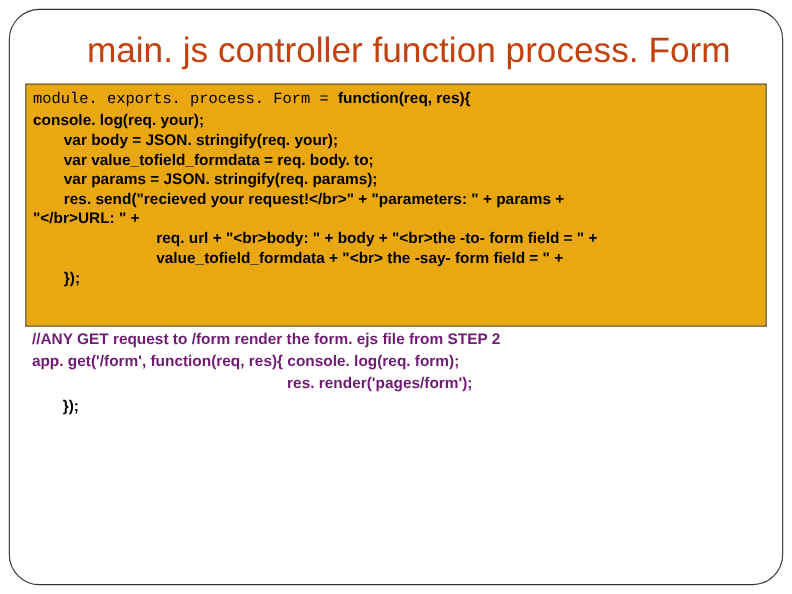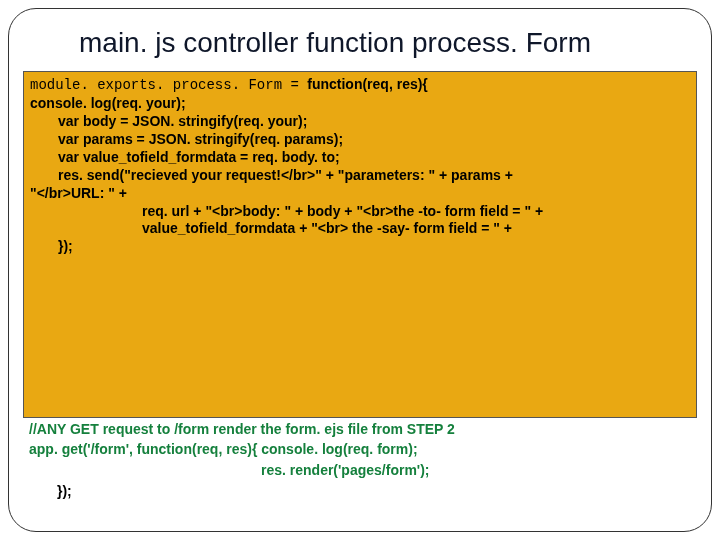--- a/index.html
+++ b/index.html
@@ -15,52 +15,52 @@
       position: absolute;
       top: 8px;
       left: 8px;
       right: 8px;
       bottom: 8px;
       border: 1px solid #333;
       border-radius: 28px;
       padding: 18px 10px 10px 10px;
     }
     .title {
-      font-size: 28px;
+      font-size: 32px;
       font-weight: normal;
-      color: #0f172a;
+      color: #c2410c;
       margin-left: 60px;
       margin-bottom: 12px;
       line-height: 1.15;
     }
     .code-box {
       background: #e9a812;
       border: 1px solid #555;
       margin: 0 4px;
       padding: 4px 6px 2px 6px;
       width: calc(100% - 8px);
-      height: 347px;
+      height: 221px;
     }
     .code-box p {
       font-size: 14px;
       color: #000;
       line-height: 1.28;
       font-family: Arial, Helvetica, sans-serif;
       white-space: pre-wrap;
     }
     .mono {
       font-family: "Courier New", Courier, monospace;
     }
     .ind1 { padding-left: 28px; }
     .ind3 { padding-left: 112px; }
     .spacer { height: 16px; }
     .note-line {
       font-size: 14px;
       font-weight: bold;
-      color: #15803d;
+      color: #701a75;
       margin: 2px 4px 0 10px;
       line-height: 1.3;
     }
     .note-line.ind { padding-left: 232px; }
     .closing {
       font-size: 14px;
       font-weight: bold;
       color: #000;
       margin-left: 38px;
       margin-top: 4px;
@@ -70,22 +70,22 @@
 </head>
 <body>
 
 <div class="slide-frame">
   <h1 class="title">main. js controller function process. Form</h1>
 
   <div class="code-box">
     <p><span class="mono">module. exports. process. Form = </span><span class="bold">function(req, res){</span></p>
     <p class="bold">console. log(req. your);</p>
     <p class="bold ind1">var body = JSON. stringify(req. your);</p>
+    <p class="bold ind1">var value_tofield_formdata = req. body. to;</p>
     <p class="bold ind1">var params = JSON. stringify(req. params);</p>
-    <p class="bold ind1">var value_tofield_formdata = req. body. to;</p>
     <p class="bold ind1">res. send("recieved your request!&lt;/br&gt;" + "parameters: " + params +</p>
     <p class="bold">"&lt;/br&gt;URL: " +</p>
     <p class="bold ind3">req. url + "&lt;br&gt;body: " + body + "&lt;br&gt;the -to- form field = " +</p>
     <p class="bold ind3">value_tofield_formdata + "&lt;br&gt; the -say- form field = " +</p>
     <p class="bold ind1">});</p>
     <div class="spacer"></div>
   </div>
 
   <p class="note-line">//ANY GET request to /form render the form. ejs file from STEP 2</p>
   <p class="note-line">app. get('/form', function(req, res){ console. log(req. form);</p>

